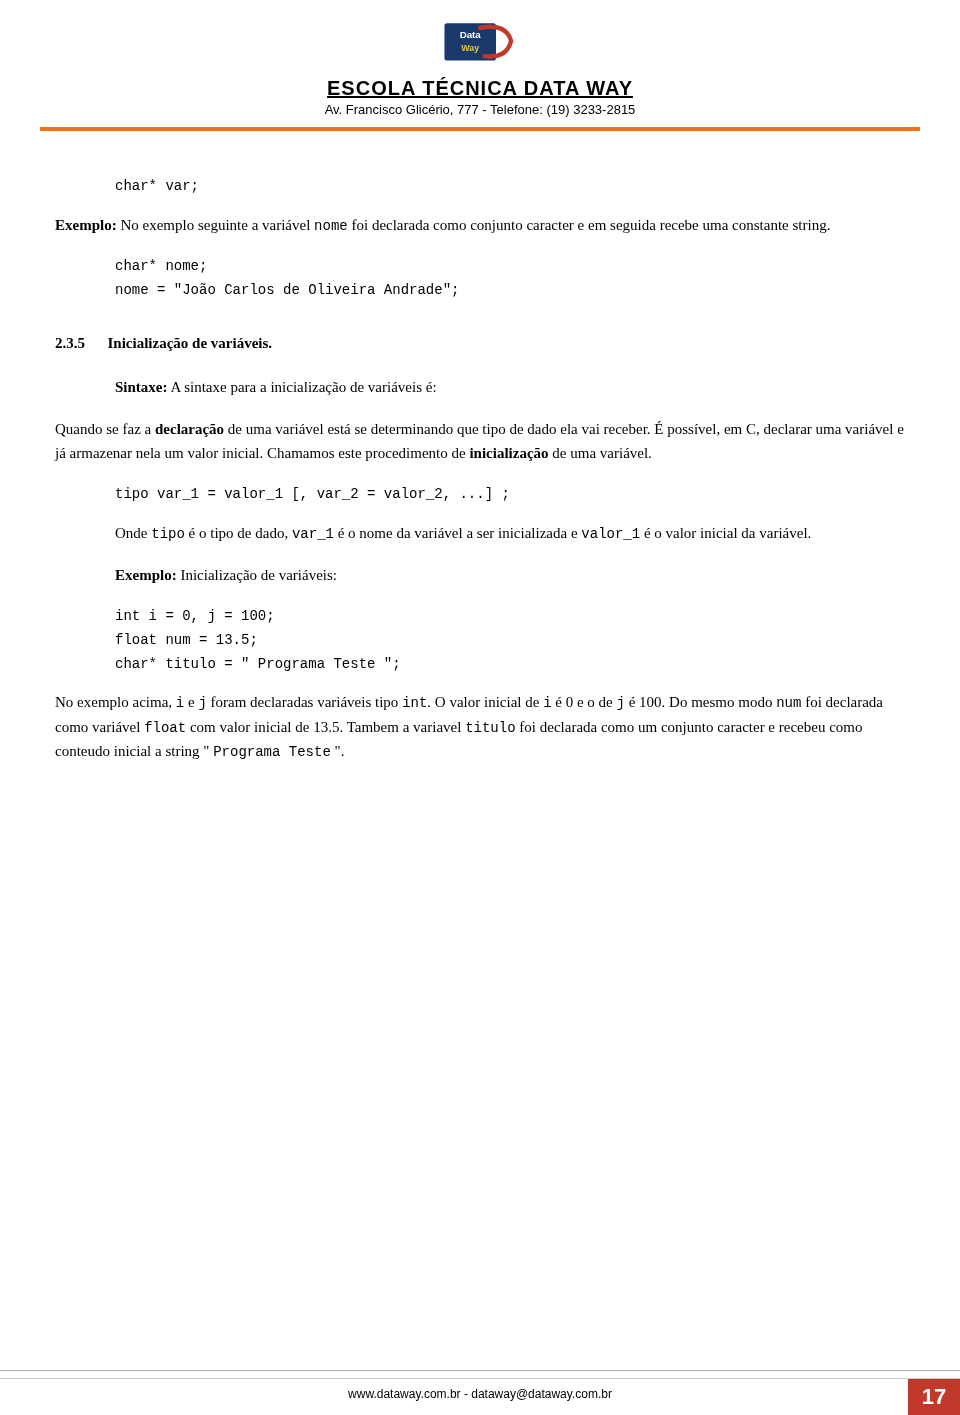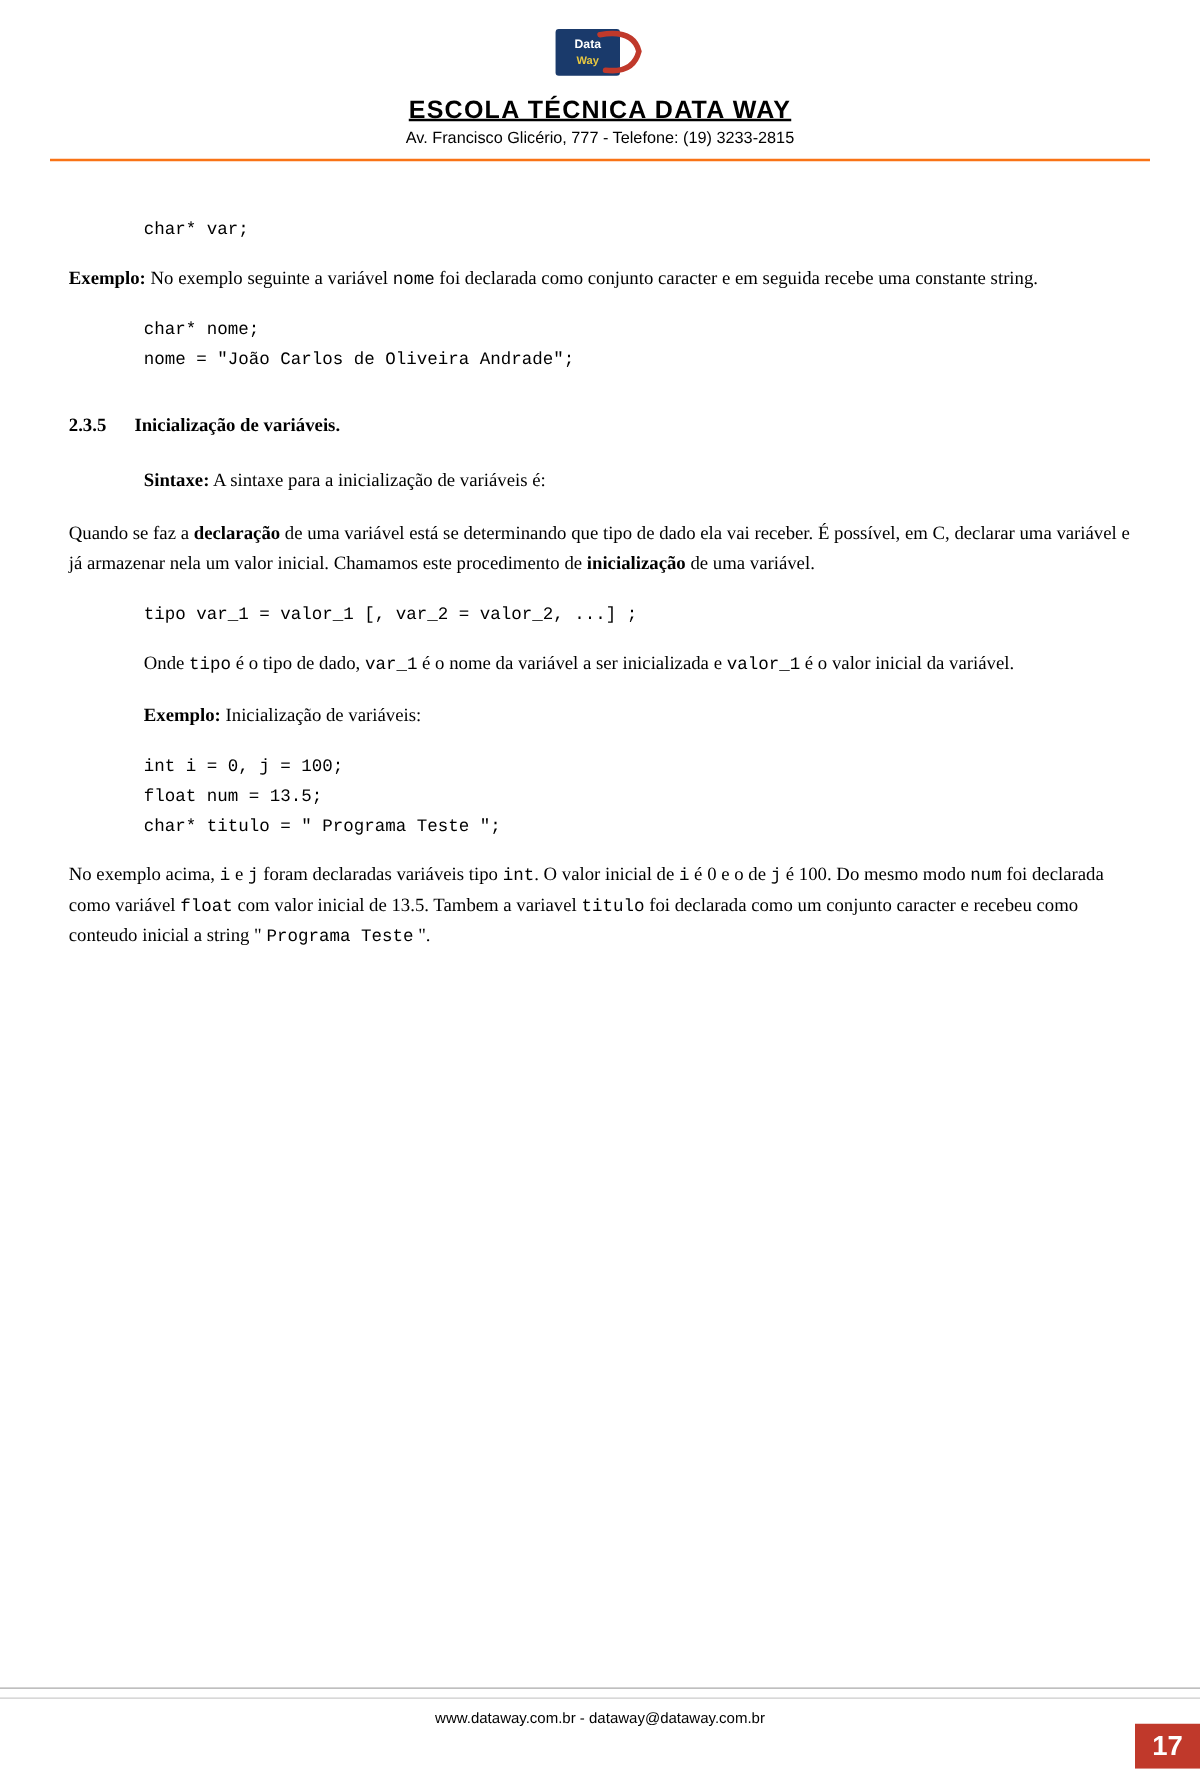--- a/index.html
+++ b/index.html
@@ -9,21 +9,21 @@
       width: 960px;
       min-height: 1415px;
       position: relative;
       color: #000;
     }
 
     
     .header {
       text-align: left;
       padding: 18px 0 10px 0;
-      border-bottom: 2px solid #f97316;
+      border-bottom: 4px solid #f97316;
       margin: 0 40px;
     }
     .logo-area {
       display: flex;
       flex-direction: column;
       align-items: center;
     }
     .logo-svg {
       width: 80px;
       height: 55px;
@@ -116,21 +116,21 @@
       right: 0;
     }
     .footer-line {
       border-top: 1px solid #aaa;
       margin: 0 0px;
     }
     .footer-content {
       display: flex;
       align-items: center;
       justify-content: center;
-      padding: 7px 0 24px 0;
+      padding: 7px 0 4px 0;
       position: relative;
     }
   </style>
 </head>
 <body>
 
 <div class="header">
   <div class="logo-area">
 
     <svg class="logo-svg" viewBox="0 0 90 60" xmlns="http://www.w3.org/2000/svg">

